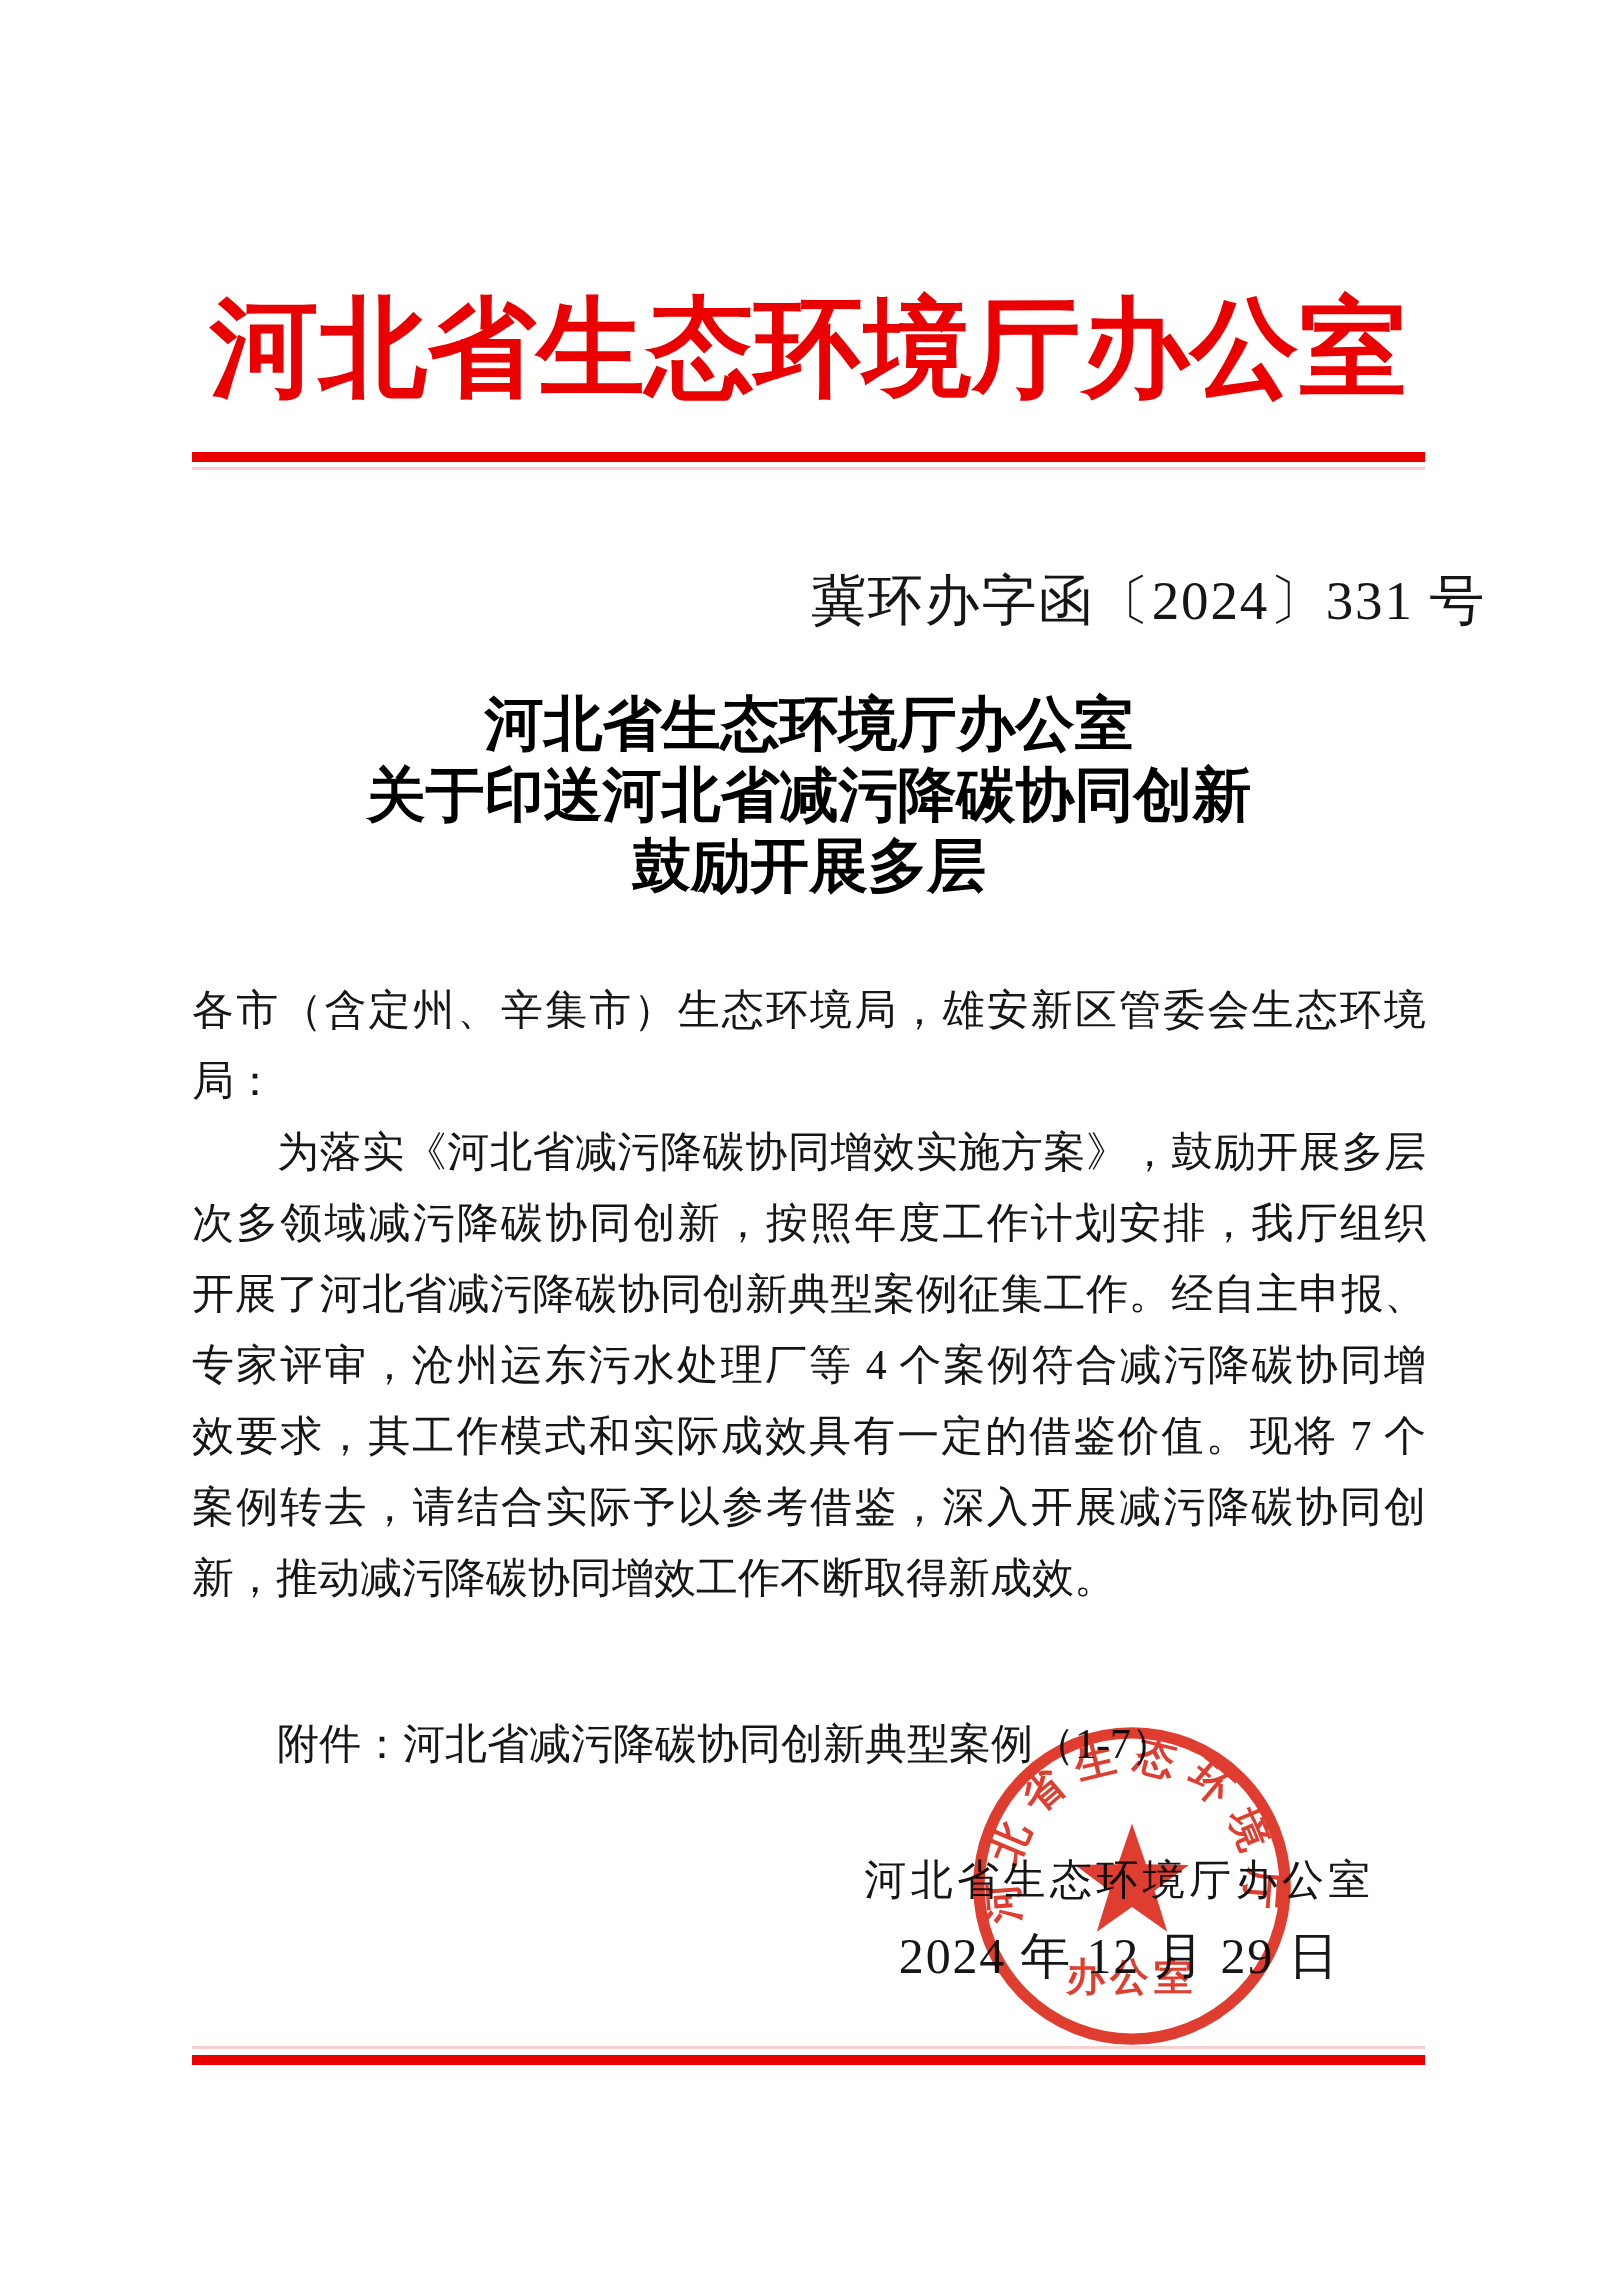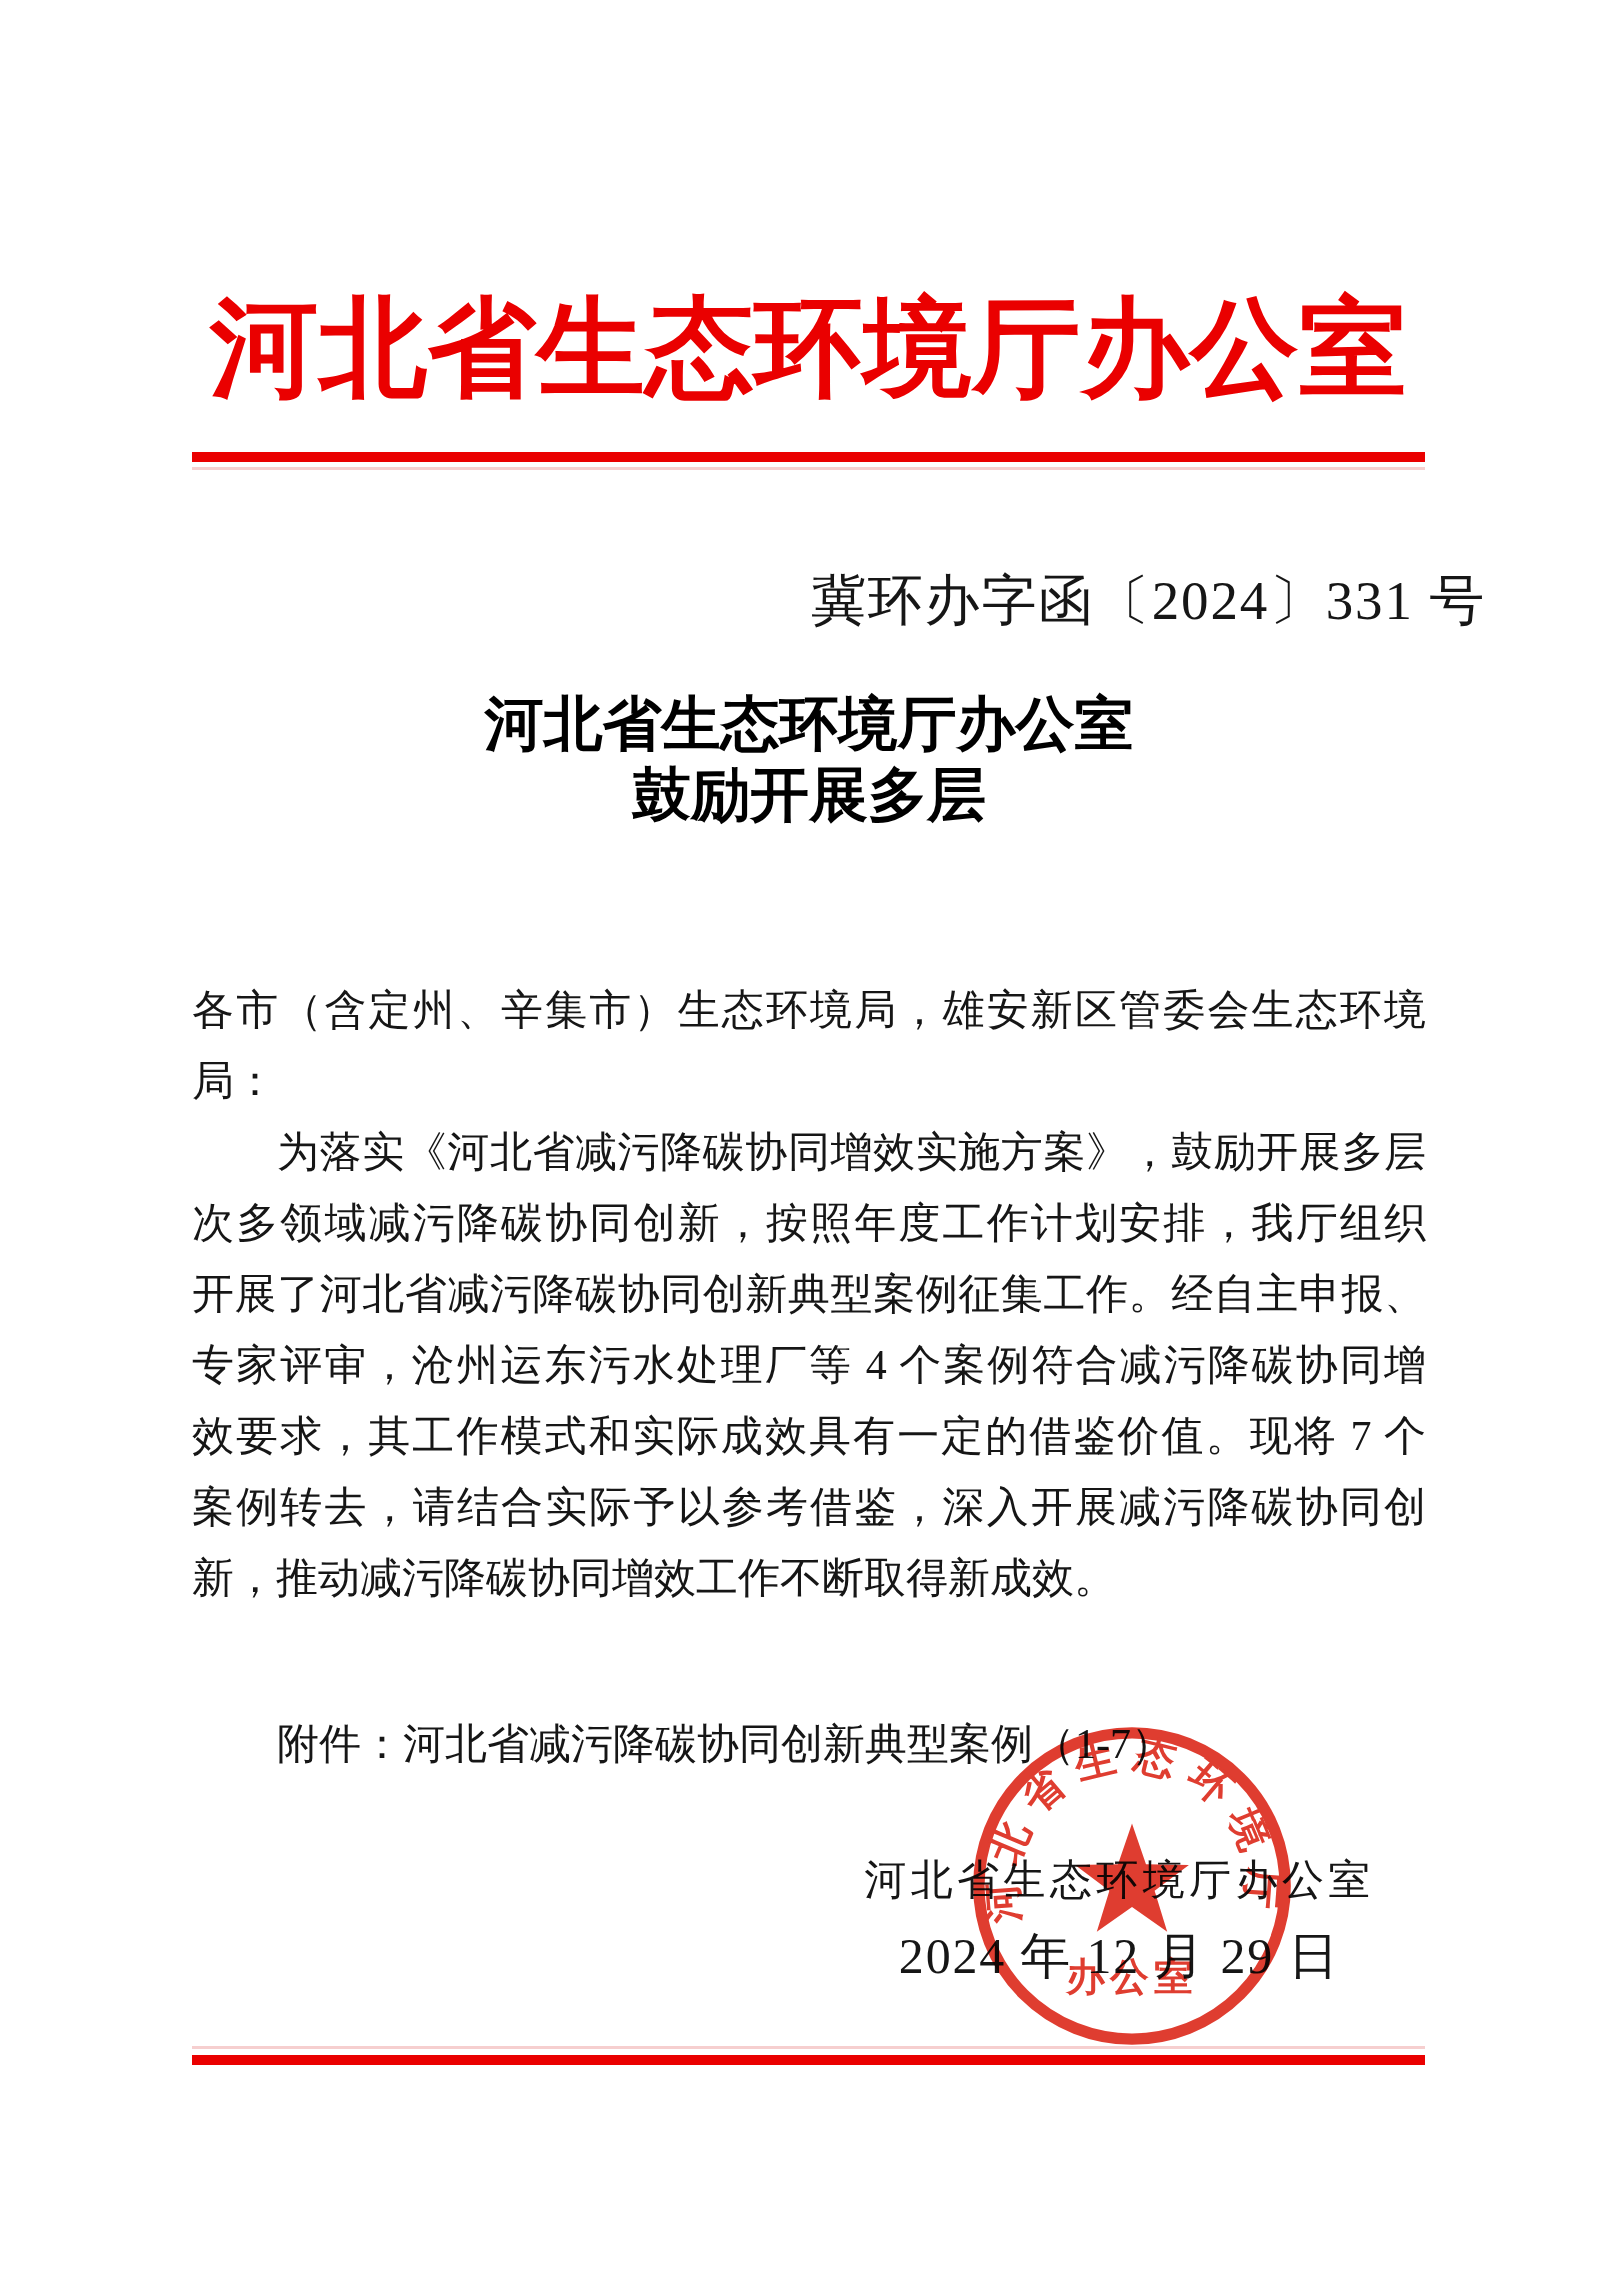--- a/index.html
+++ b/index.html
@@ -77,20 +77,21 @@
 <body>
 
 <div class="masthead">河北省生态环境厅办公室</div>
 <div class="rule rule-thick" id="rule-top-thick"></div>
 <div class="rule rule-thin" id="rule-top-thin"></div>
 
 <div class="docnum">冀环办字函〔2024〕331 号</div>
 
 <div class="doc-title">
   <div>河北省生态环境厅办公室</div>
+  <div>关于印送河北省减污降碳协同创新</div>
   <div>鼓励开展多层</div>
 </div>
 
 <div class="body-block">
   <div class="bline just">各市（含定州、辛集市）生态环境局，雄安新区管委会生态环境</div>
   <div class="bline">局：</div>
   <div class="bline just indent">为落实《河北省减污降碳协同增效实施方案》，鼓励开展多层</div>
   <div class="bline just">次多领域减污降碳协同创新，按照年度工作计划安排，我厅组织</div>
   <div class="bline just">开展了河北省减污降碳协同创新典型案例征集工作。经自主申报、</div>
   <div class="bline just">专家评审，沧州运东污水处理厂等 4 个案例符合减污降碳协同增</div>

